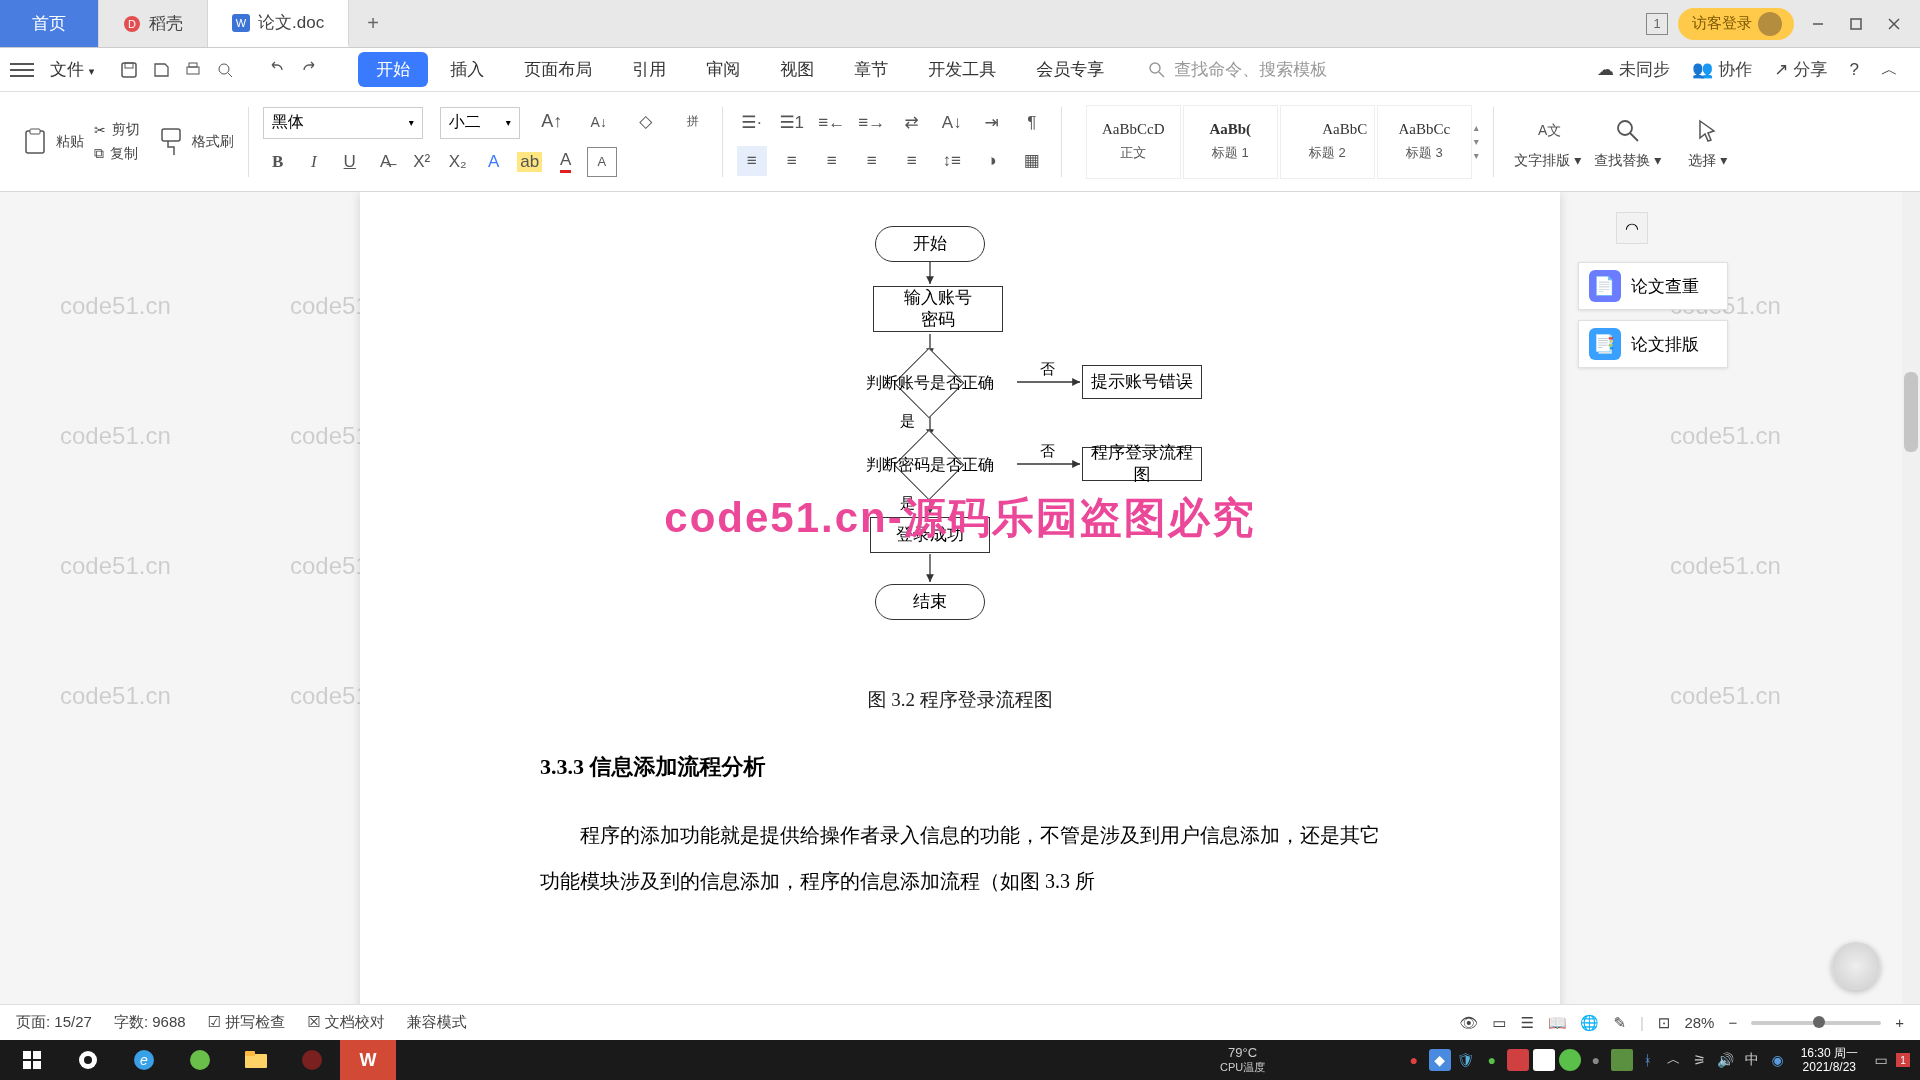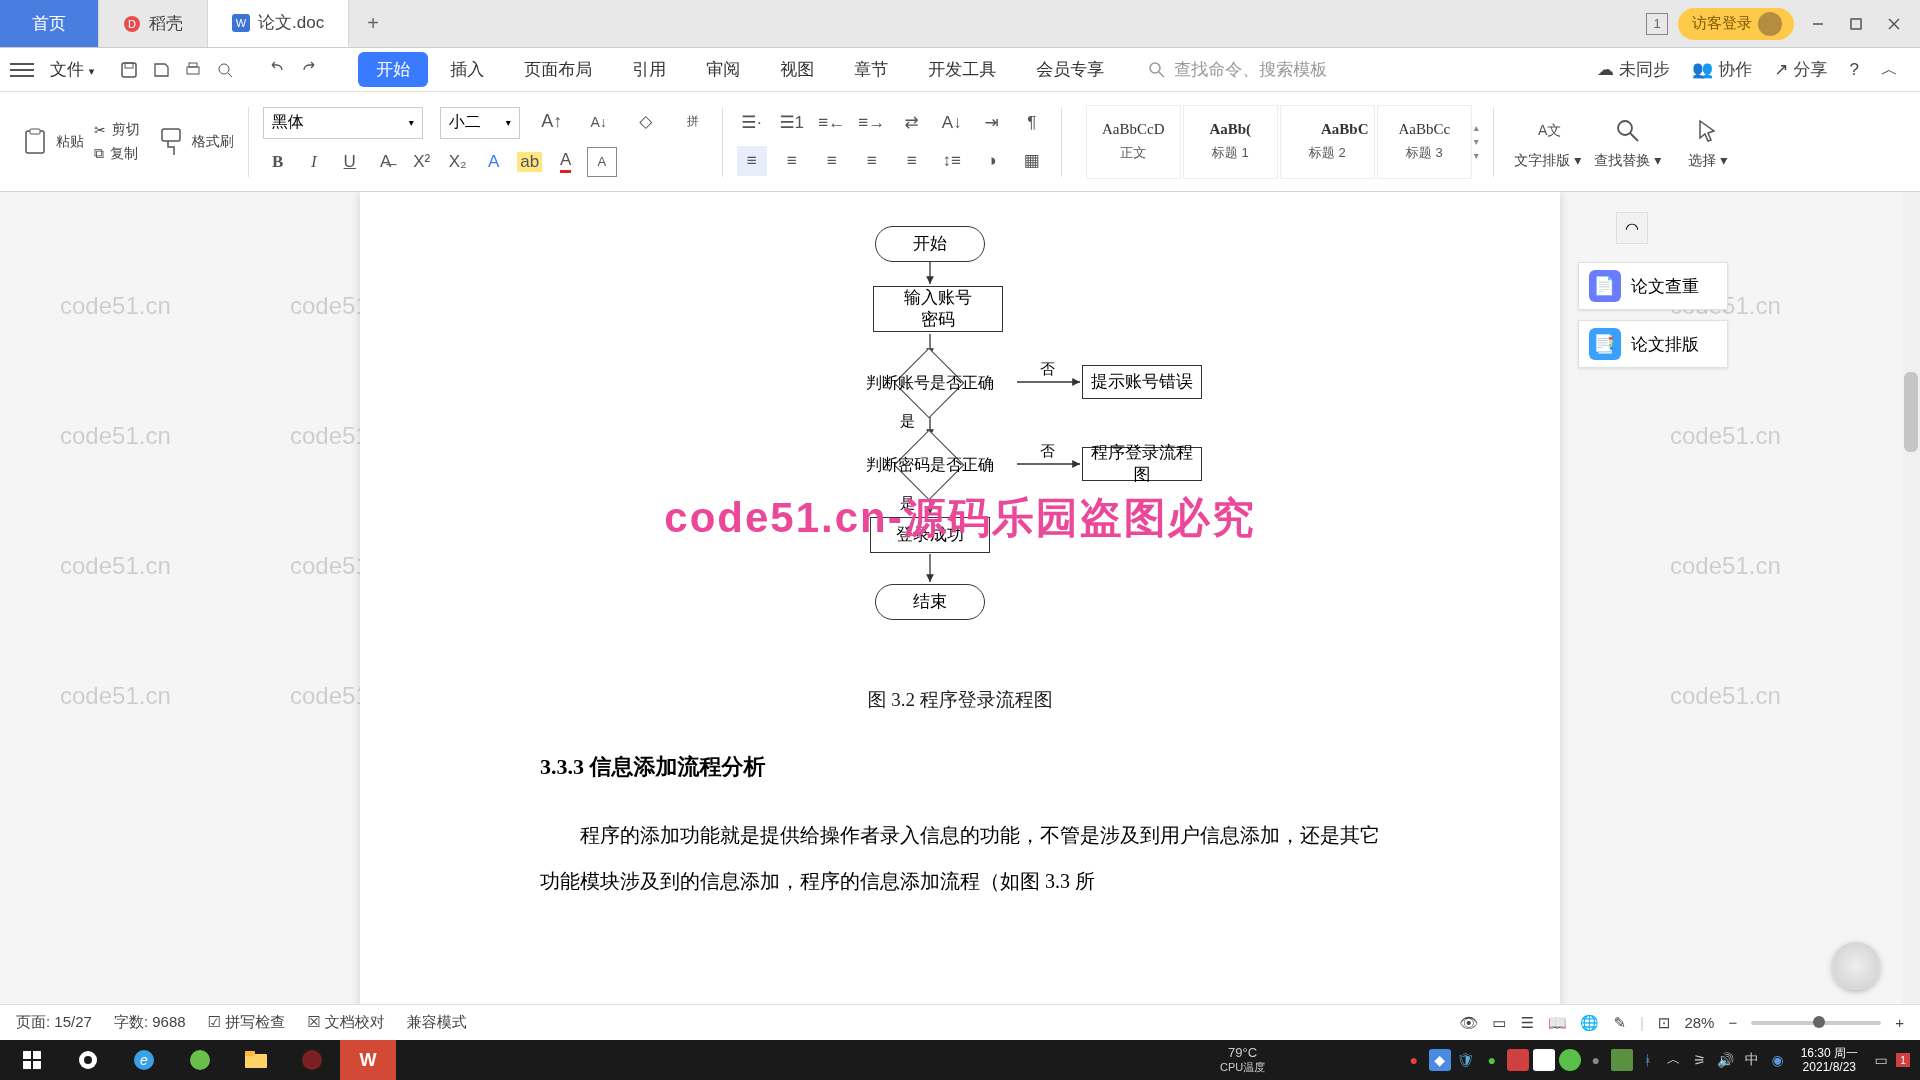--- a/index.html
+++ b/index.html
@@ -308,21 +308,21 @@
   <div class="style-row" id="styles-row">
       <div class="style-item">
         <div class="style-prev">AaBbCcD</div>
         <div class="style-name">正文</div>
       </div>
       <div class="style-item">
         <div class="style-prev" style="font-weight: bold;">AaBb(</div>
         <div class="style-name">标题 1</div>
       </div>
       <div class="style-item">
-        <div class="style-prev" style="font-weight: bold; margin-left: 35px;">AaBbC</div>
+        <div class="style-prev" style="font-weight: normal; margin-left: 35px;">AaBbC</div>
         <div class="style-name">标题 2</div>
       </div>
       <div class="style-item">
         <div class="style-prev">AaBbCc</div>
         <div class="style-name">标题 3</div>
       </div>
     </div>
   <div style="display:flex;flex-direction:column;justify-content:center;gap:3px;margin-left:2px">
     <div style="font-size:10px;color:#888">▴</div>
     <div style="font-size:10px;color:#888">▾</div>

